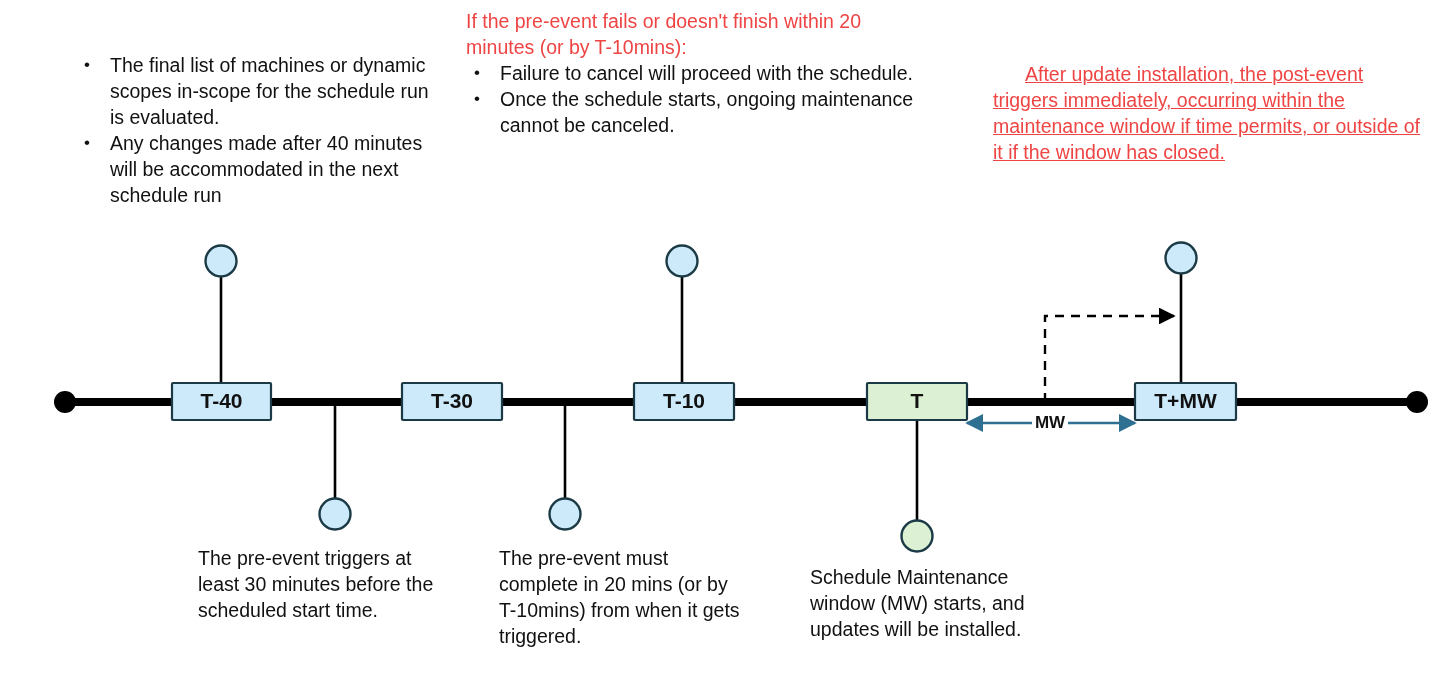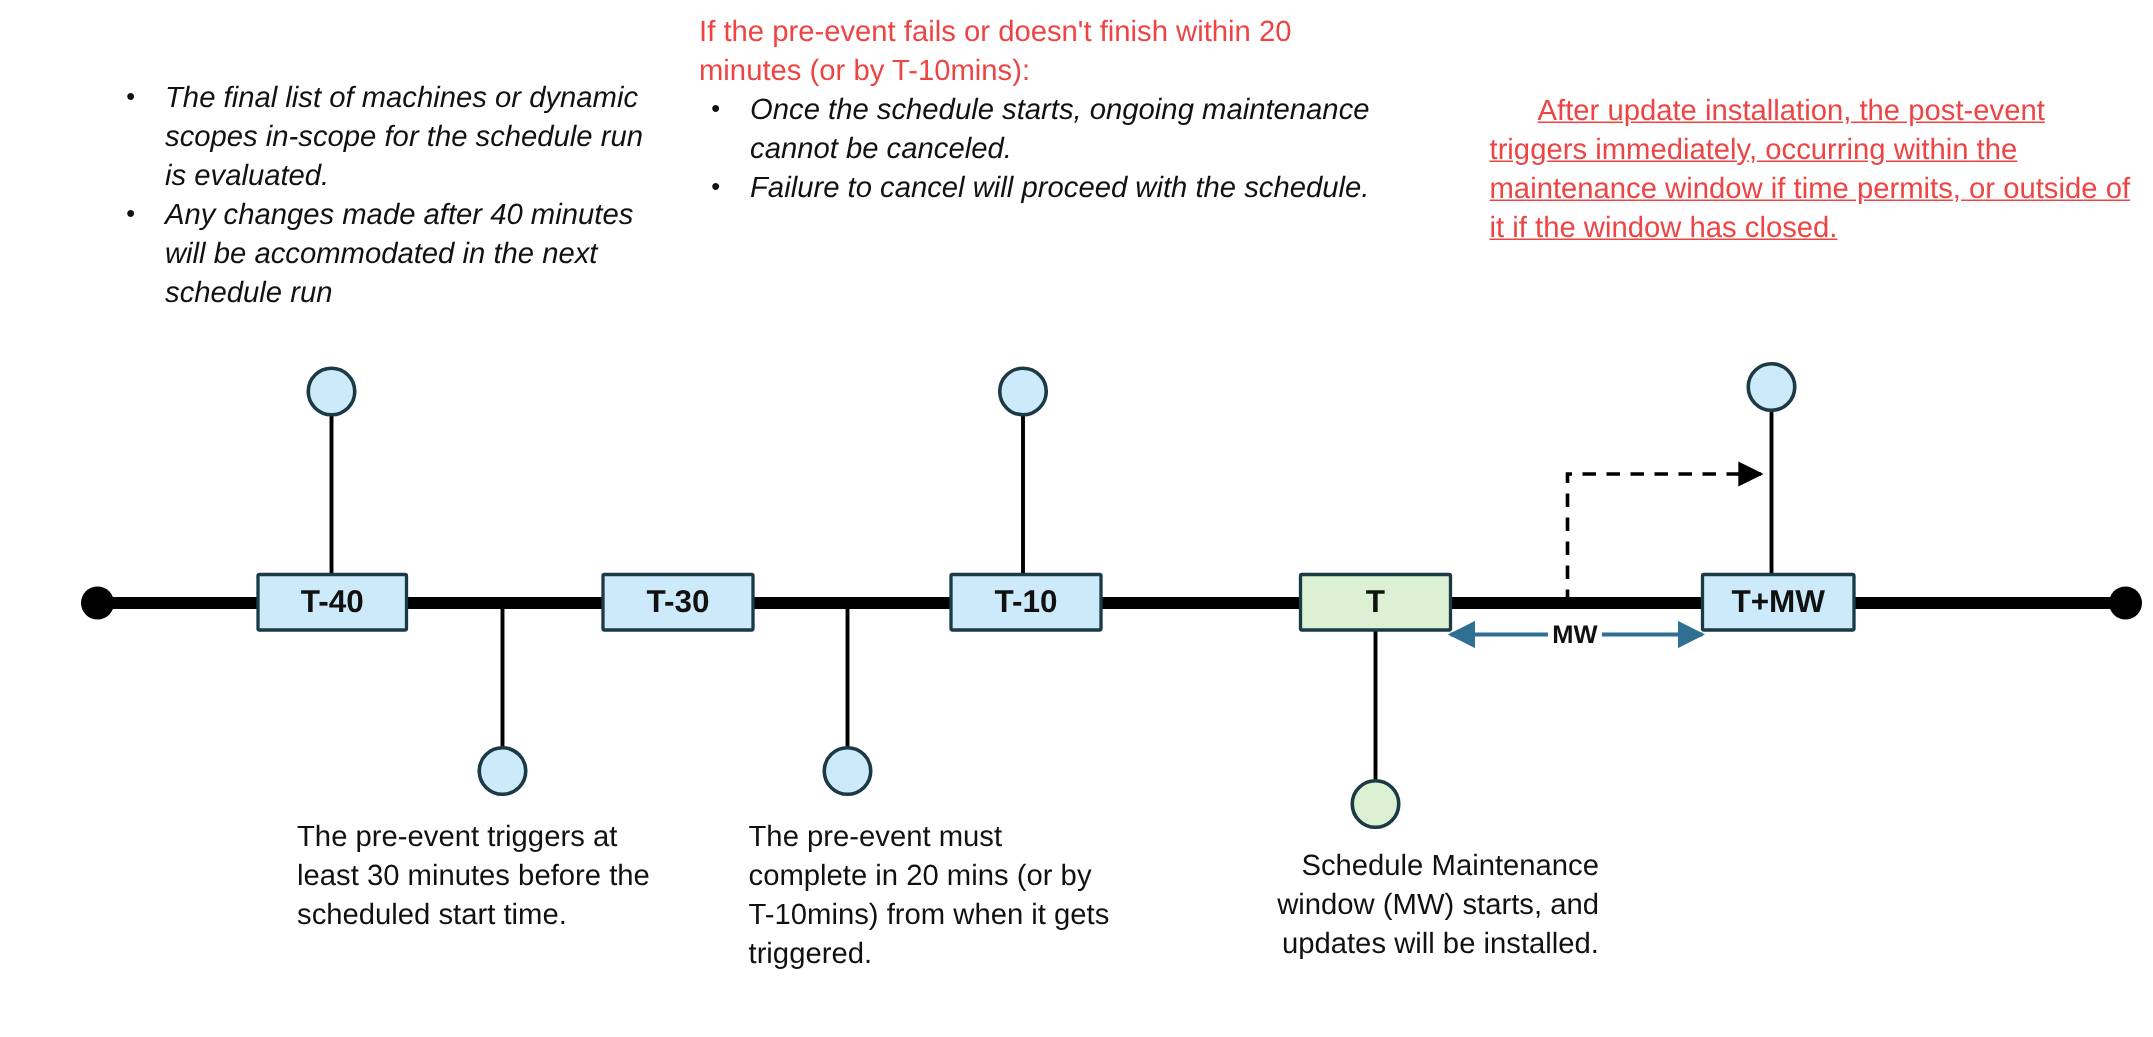--- a/index.html
+++ b/index.html
@@ -16,21 +16,20 @@
     width: 1435px;
     height: 691px;
     overflow: hidden;
     background: #ffffff;
   }
   .bullet-list {
     position: absolute;
     margin: 0;
     padding: 0;
     list-style: none;
-    font-style: italic;
   }
   .bullet-list li {
     position: relative;
     padding-left: 34px;
     font-size: 19.5px;
     line-height: 26px;
     color: #111111;
     margin: 0 0 0 0;
   }
   .bullet-list li::before {
@@ -70,36 +69,36 @@
     fill: #111111;
     text-anchor: middle;
     dominant-baseline: middle;
   }
   .cap {
     position: absolute;
     font-size: 19.5px;
     line-height: 26px;
     color: #111111;
   }
-  .cap.center { text-align: right; }
+  .cap.center { text-align: left; }
 </style>
 </head>
 <body>
 
 <div id="canvas">
 
   <ul class="bullet-list" style="left:76px; top:52px; width:370px;">
     <li>The final list of machines or dynamic scopes in-scope for the schedule run is evaluated.</li>
     <li>Any changes made after 40 minutes will be accommodated in the next schedule run</li>
   </ul>
 
   <div class="lead" style="left:466px; top:8px; width:448px;">If the pre-event fails or doesn't finish within 20 minutes (or by T-10mins):</div>
   <ul class="bullet-list" style="left:466px; top:60px; width:458px;">
+    <li>Failure to cancel will proceed with the schedule.</li>
     <li>Once the schedule starts, ongoing maintenance cannot be canceled.</li>
-    <li>Failure to cancel will proceed with the schedule.</li>
   </ul>
 
   <div class="lead" style="left:993px; top:61px; width:440px; text-indent:32px;text-decoration:underline;">After update installation, the post-event triggers immediately, occurring within the maintenance window if time permits, or outside of it if the window has closed.</div>
 
   <svg class="diagram" viewBox="0 0 1435 691">
 
     <defs>
       <marker id="arrow-teal-end" viewBox="0 0 10 10" refX="9" refY="5" markerWidth="7" markerHeight="7" orient="auto-start-reverse">
         <path d="M 0 0 L 10 5 L 0 10 z" fill="#2e6f92"></path>
       </marker>

